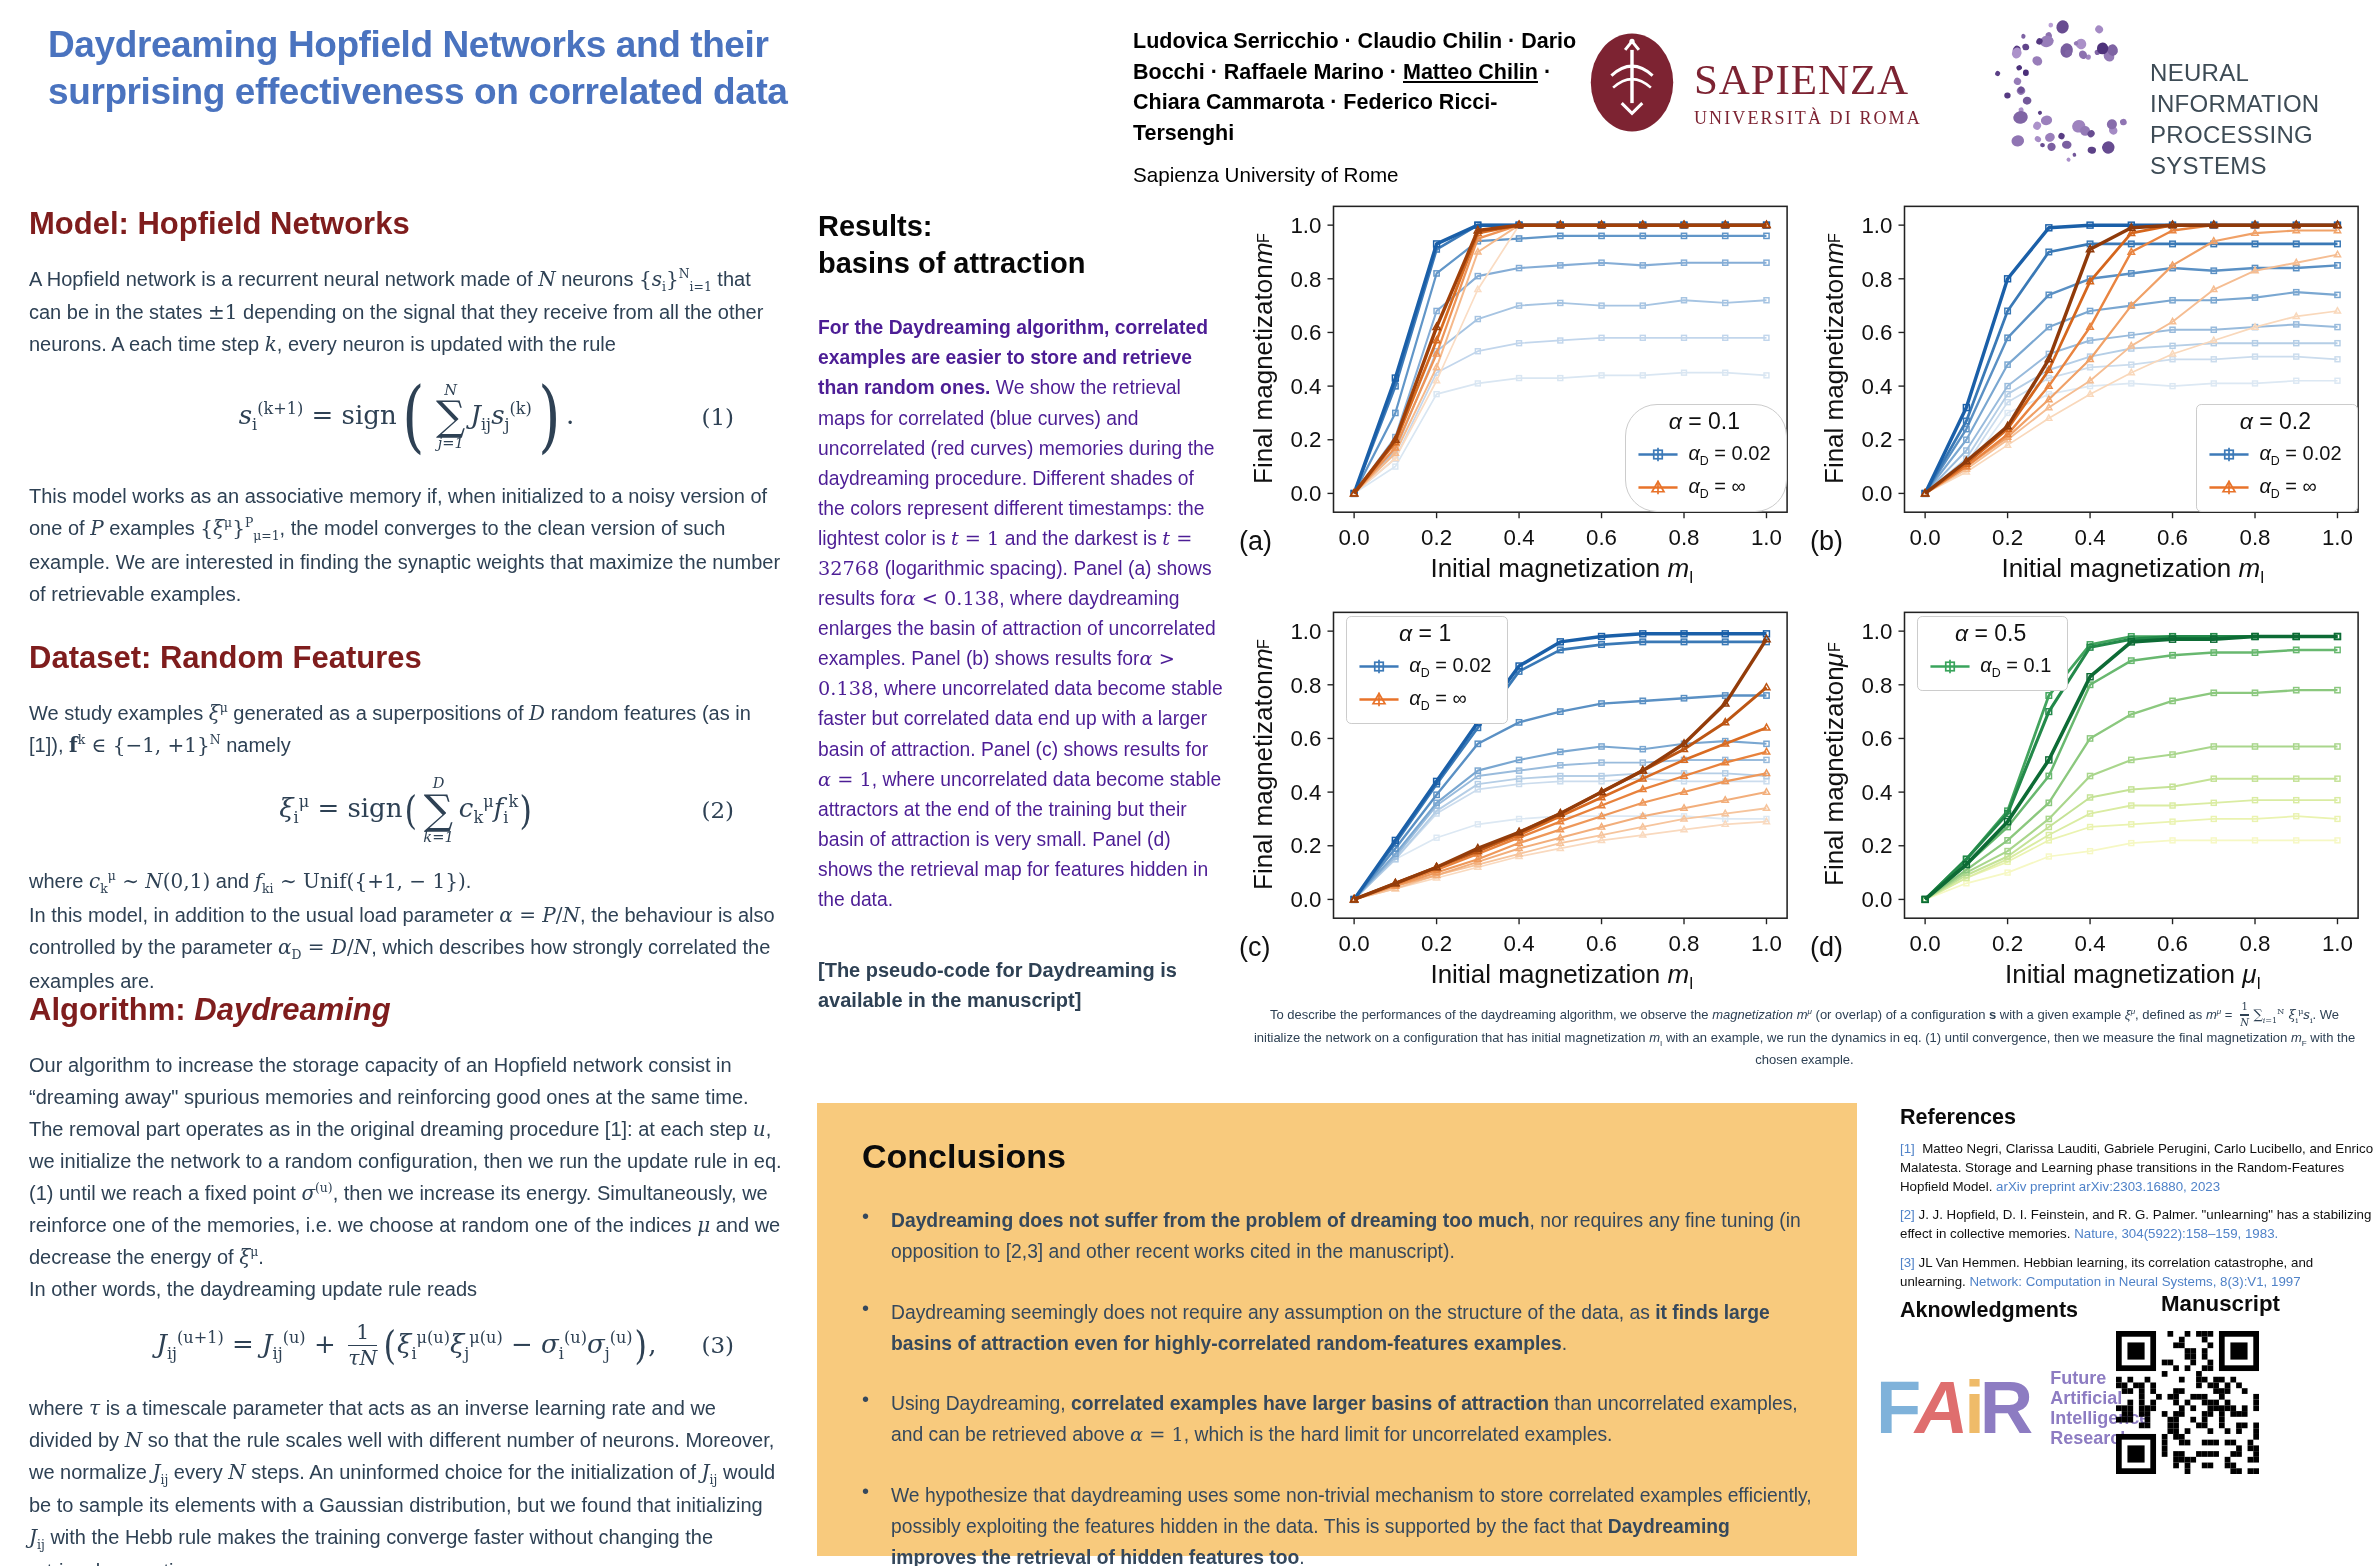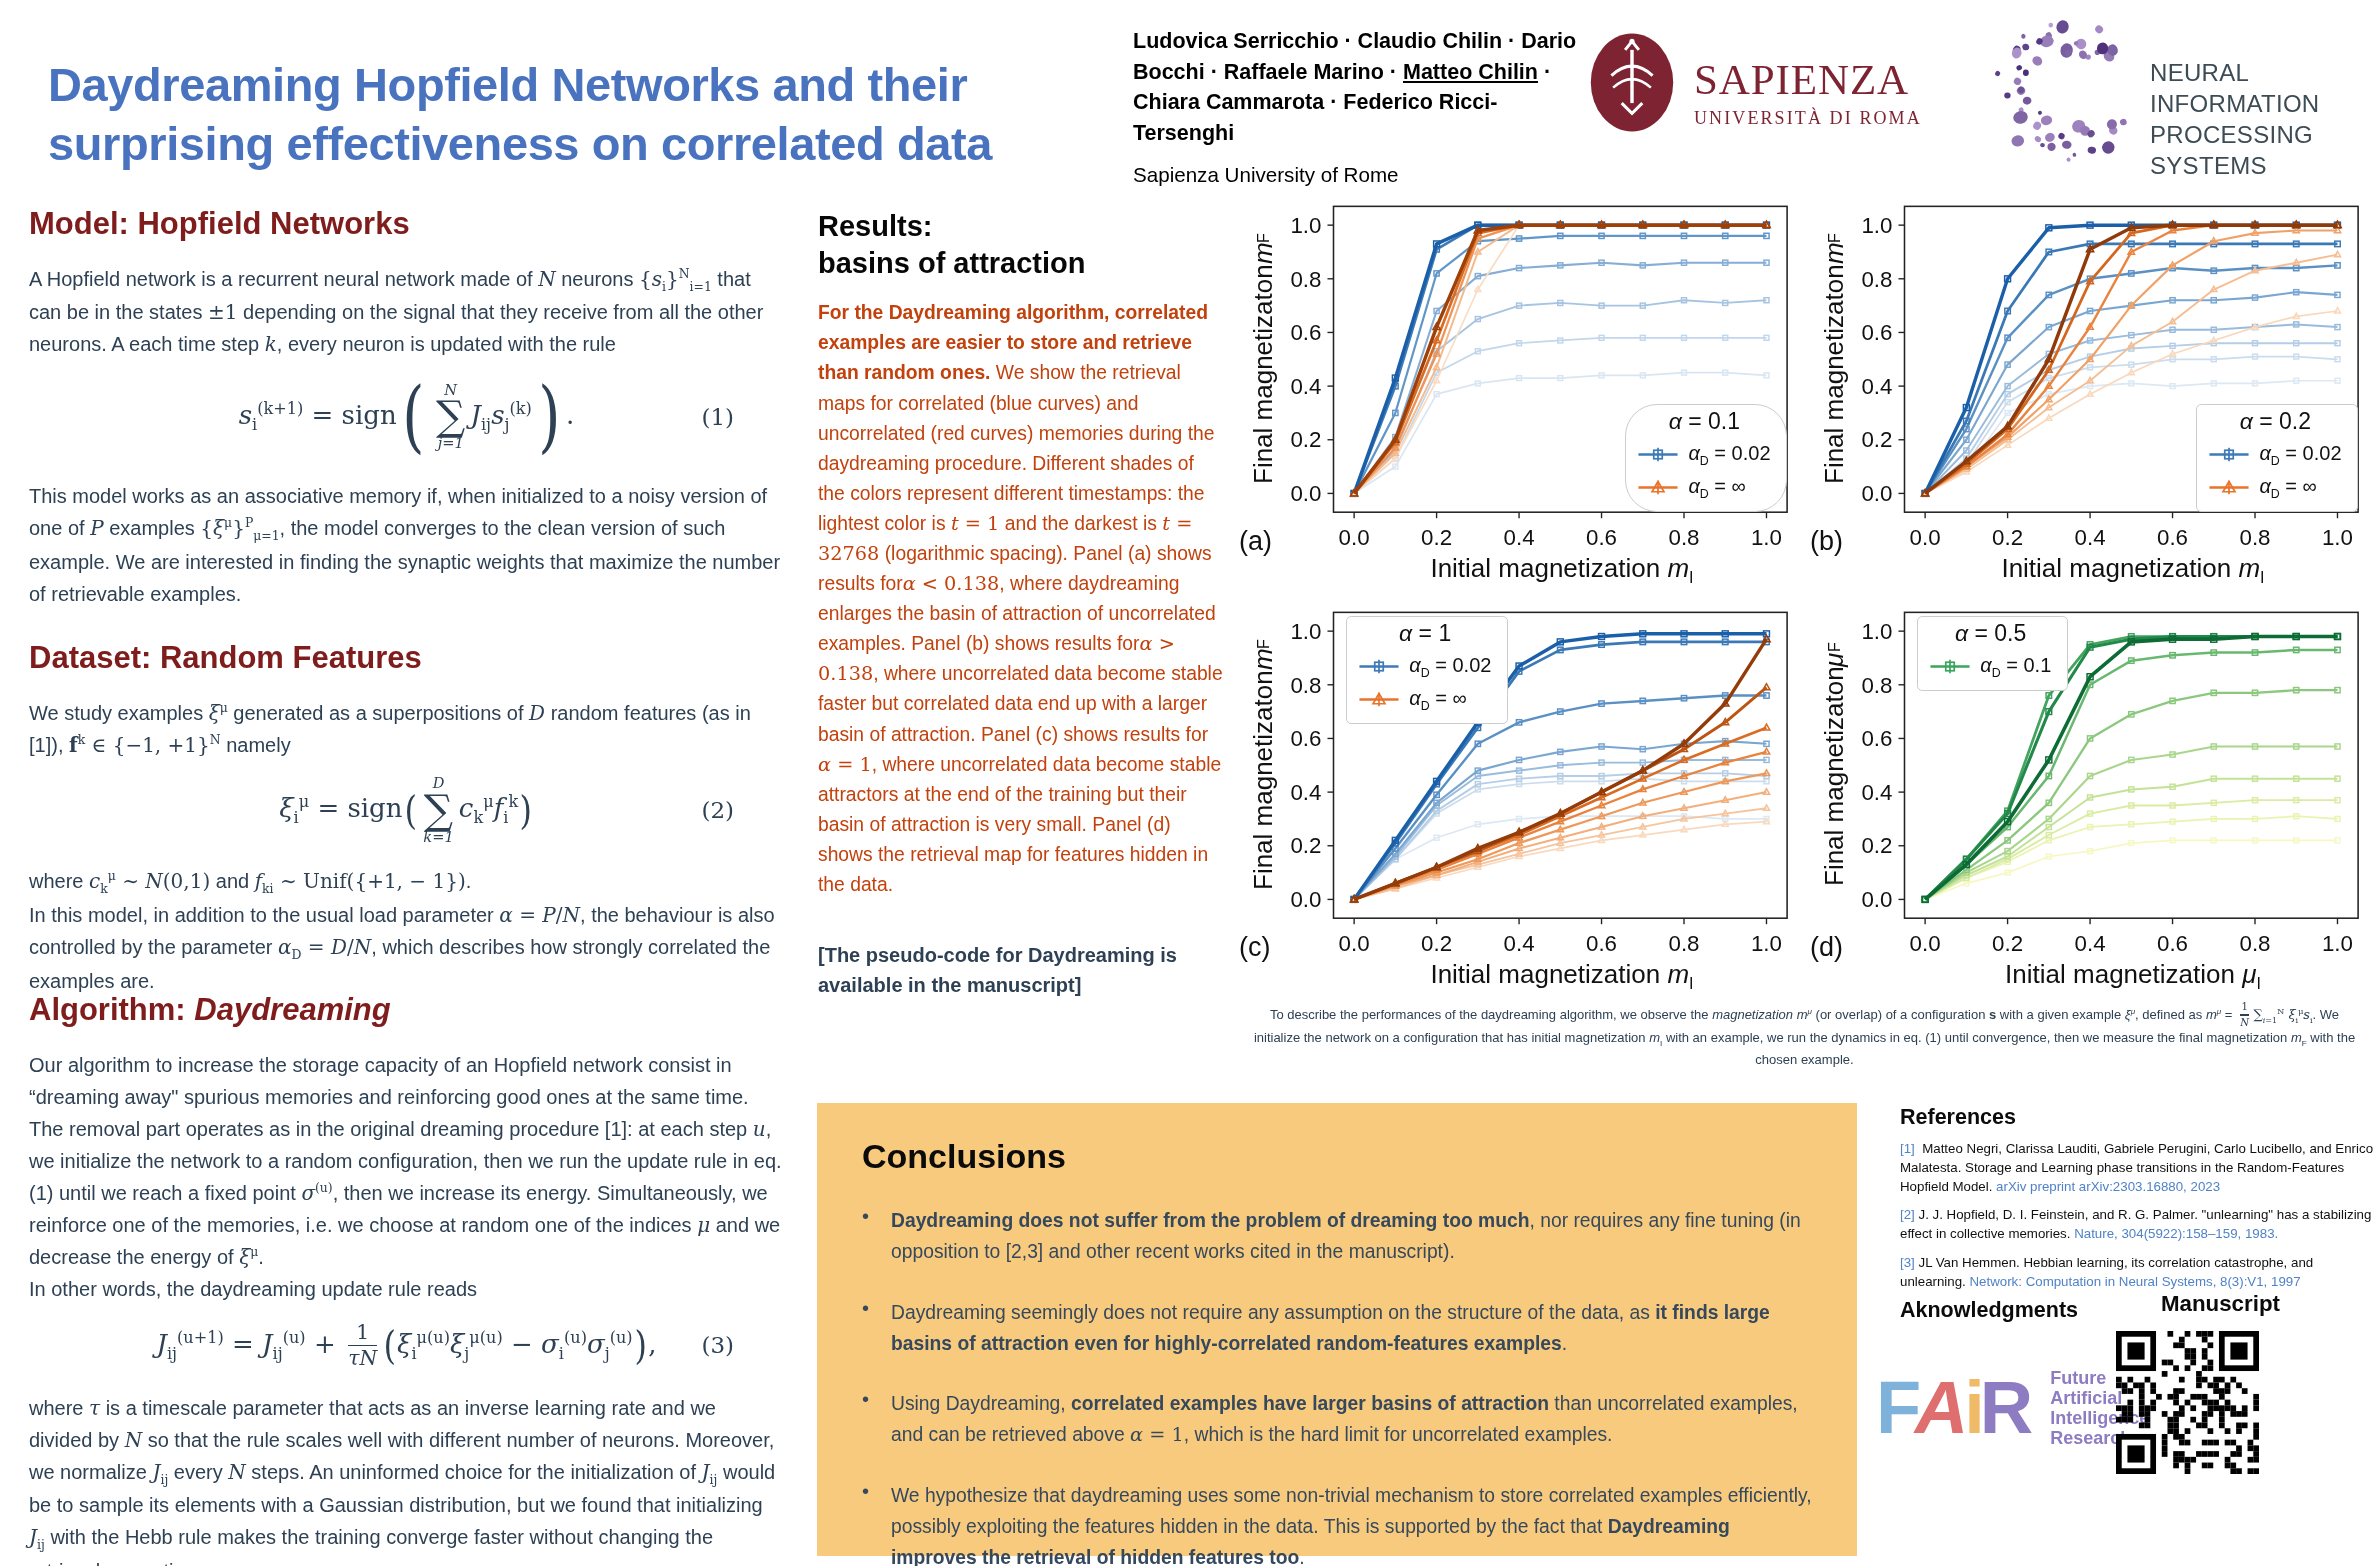--- a/index.html
+++ b/index.html
@@ -1,21 +1,21 @@
 <!DOCTYPE html>
 <html style="font-size:13.8px"><head>
 <meta charset="utf-8">
 <style>
   html,body{margin:0;padding:0;background:#ffffff;}
   body{font-family:"Liberation Sans", sans-serif; color:#2e4154;}
   #poster{position:relative;width:2377px;height:1566px;background:#ffffff;overflow:hidden;}
 
   
-  .title{position:absolute;left:48px;top:22.3px;width:1074px;font-size:47px;font-weight:700;
-         color:#4a73bf;line-height:1.25;letter-spacing:-0.4px;margin-top:34px;}
+  .title{position:absolute;left:48px;top:22.3px;width:1074px;font-size:37px;font-weight:700;
+         color:#4a73bf;line-height:1.25;letter-spacing:-0.4px;}
   .authors{position:absolute;left:1133px;top:26px;width:464px;font-size:21.5px;font-weight:700;
            color:#000;line-height:1.42;}
   .affil{margin-top:12px;font-weight:400;font-size:20.6px;color:#000;}
   .uline{text-decoration:underline;}
   .sap-logo{position:absolute;left:1589px;top:31px;display:flex;align-items:center;}
   .sap-word{margin-left:19px;margin-top:19px;font-family:"Liberation Serif",serif;color:#7d2332;}
   .sap-word .big{font-size:43px;letter-spacing:0.9px;}
   .sap-word .small{font-size:18px;letter-spacing:2.1px;margin-top:3.4px;}
   .nips{position:absolute;left:1987px;top:8.6px;width:395px;height:163px;}
   .nips-text{position:absolute;left:163px;top:48px;font-size:24px;font-weight:500;color:#3d4b55;
@@ -40,21 +40,21 @@
   .bigp{font-size:79px;font-weight:100;vertical-align:middle;line-height:0.72;margin:0 1.7px;
         display:inline-block;transform:scaleX(0.72);}
   .midp{font-size:40px;font-weight:100;vertical-align:middle;line-height:0.8;display:inline-block;transform:scaleX(0.8);}
   .frac{display:inline-flex;flex-direction:column;align-items:center;vertical-align:middle;
         margin:0 4.3px;line-height:1.05;}
   .fbar{width:100%;height:1.7px;background:currentColor;margin:1.7px 0;}
   .fn,.fd{font-size:78%;}
 
   .midcol{position:absolute;left:818px;top:208px;width:406px;}
   .h2{font-size:29px;font-weight:700;color:#070707;line-height:1.28;margin:0;}
-  .mid-p{margin-top:16px;font-size:19.3px;line-height:1.56;color:#c2410c;}
+  .mid-p{margin-top:31px;font-size:19.3px;line-height:1.56;color:#4c1d95;}
   .mid-note{margin-top:40px;font-size:20px;font-weight:700;color:#2e4154;line-height:1.5;}
 
   
   .panel{position:absolute;width:567px;height:401px;}
   #panel-a{left:1239px;top:194px;}  #panel-b{left:1810px;top:194px;}
   #panel-c{left:1239px;top:600px;}  #panel-d{left:1810px;top:600px;}
   .panel svg.plot{position:absolute;left:0;top:0;}
   .ylab{position:absolute;left:8.6px;top:10.3px;height:309px;writing-mode:vertical-rl;
         transform:rotate(180deg);display:flex;align-items:center;justify-content:center;
         font-size:26px;color:#111;}

